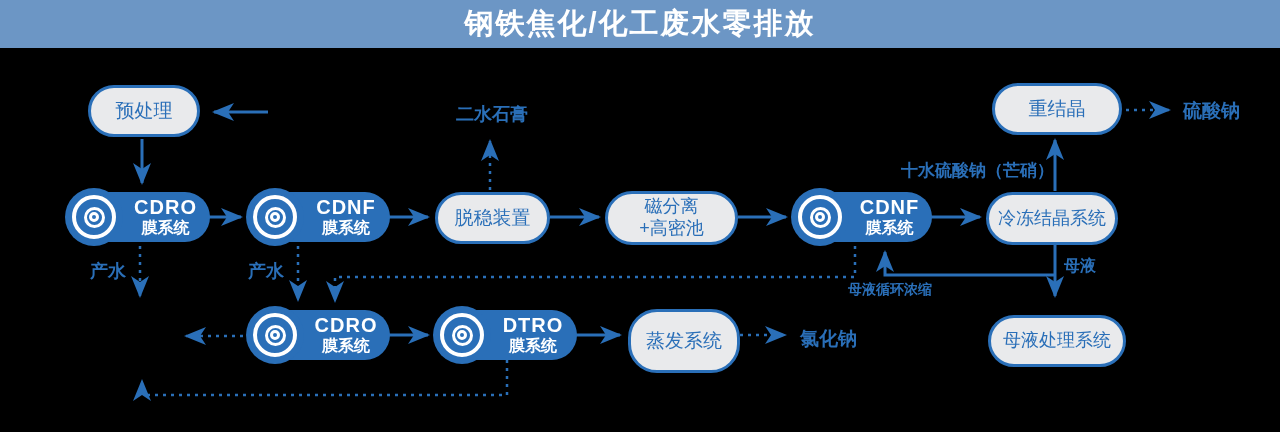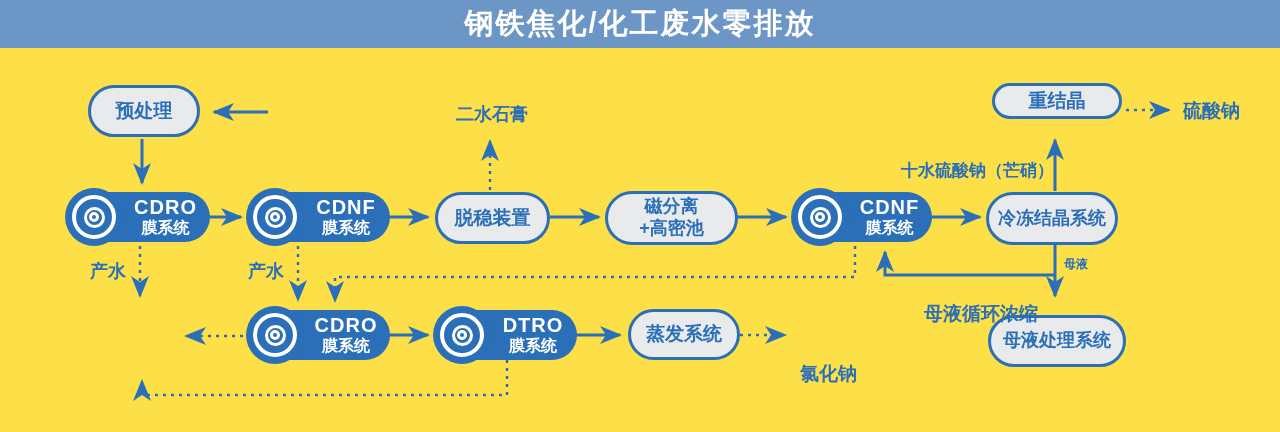--- a/index.html
+++ b/index.html
@@ -1,27 +1,27 @@
 <!DOCTYPE html>
 <html><head>
 <meta charset="utf-8">
 <style>
   html,body{margin:0;padding:0;}
   body{font-family:"Liberation Sans","DejaVu Sans",sans-serif;}
-  #stage{position:relative;width:1280px;height:432px;background:#fde047;overflow:hidden;}
+  #stage{position:relative;width:1280px;height:432px;background:#000000;overflow:hidden;}
   
   .banner{position:absolute;left:0;top:0;width:1280px;height:48px;background:#6c96c5;
           display:flex;align-items:center;justify-content:center;}
   .banner .title{color:#ffffff;font-size:29px;font-weight:bold;letter-spacing:2px;}
   
   svg.wires{position:absolute;left:0;top:0;z-index:1;}
   
   .pill{position:absolute;z-index:2;border:3px solid #2a6fb8;border-radius:29px;background:#e9eaec;
         display:flex;flex-direction:column;align-items:center;justify-content:center;
-        color:#2a6fb8;font-weight:bold;box-sizing:border-box;text-align:center;}
+        color:#2a6fb8;font-weight:normal;box-sizing:border-box;text-align:center;}
   .pill .t19{font-size:19px;line-height:1.1;}
   .pill .t18{font-size:18px;line-height:1.2;}
   
   .mnode{position:absolute;z-index:2;height:58px;text-align:right;}
   .mpill{position:absolute;left:16px;right:0;top:4px;bottom:4px;background:#2a6fb8;border-radius:25px;
          display:flex;flex-direction:column;align-items:center;justify-content:center;
          padding-left:40px;color:#ffffff;font-weight:bold;}
   .mpill .l1{font-size:20px;line-height:1.15;letter-spacing:1px;}
   .mpill .l2{font-size:16px;line-height:1.15;}
   .disc{position:absolute;left:0;top:0;width:58px;height:58px;background:#2a6fb8;border-radius:50%;
@@ -87,24 +87,24 @@
   <div class="pill" style="left:435px;top:192px;width:115px;height:52px;">
     <span class="t19">脱稳装置</span>
   </div>
   <div class="pill" style="left:605px;top:191px;width:133px;height:54px;">
     <span class="t18">磁分离</span>
     <span class="t18">+高密池</span>
   </div>
   <div class="pill" style="left:986px;top:192px;width:132px;height:53px;">
     <span class="t18">冷冻结晶系统</span>
   </div>
-  <div class="pill" style="left:992px;top:83px;width:130px;height:36px;">
+  <div class="pill" style="left:992px;top:83px;width:130px;height:52px;">
     <span class="t19">重结晶</span>
   </div>
-  <div class="pill" style="left:628px;top:309px;width:112px;height:51px;">
+  <div class="pill" style="left:628px;top:309px;width:112px;height:64px;">
     <span class="t19">蒸发系统</span>
   </div>
   <div class="pill" style="left:988px;top:315px;width:138px;height:52px;">
     <span class="t18">母液处理系统</span>
   </div>
 
   <div class="mnode" style="left:65px;top:188px;width:145px;">
     <div class="mpill">
       <span class="l1">CDRO</span>
       <span class="l2">膜系统</span>
@@ -173,17 +173,17 @@
         </div>
     </div>
   </div>
 
 
   <div class="lbl" style="left:456px;top:102px;font-size:18px;">二水石膏</div>
   <div class="lbl" style="left:1183px;top:98px;font-size:19px;">硫酸钠</div>
   <div class="lbl" style="left:901px;top:159px;font-size:17px;">十水硫酸钠（芒硝）</div>
   <div class="lbl" style="left:90px;top:259px;font-size:18px;">产水</div>
   <div class="lbl" style="left:248px;top:259px;font-size:18px;">产水</div>
-  <div class="lbl" style="left:1064px;top:256px;font-size:12px;">母液</div>
-  <div class="lbl" style="left:924px;top:281px;font-size:19px;margin-top:20px;">母液循环浓缩</div>
-  <div class="lbl" style="left:800px;top:326px;font-size:19px;margin-top:35px;">氯化钠</div>
+  <div class="lbl" style="left:1064px;top:256px;font-size:16px;">母液</div>
+  <div class="lbl" style="left:848px;top:281px;font-size:14px;">母液循环浓缩</div>
+  <div class="lbl" style="left:800px;top:326px;font-size:19px;">氯化钠</div>
 
 </div>
 
 </body></html>

